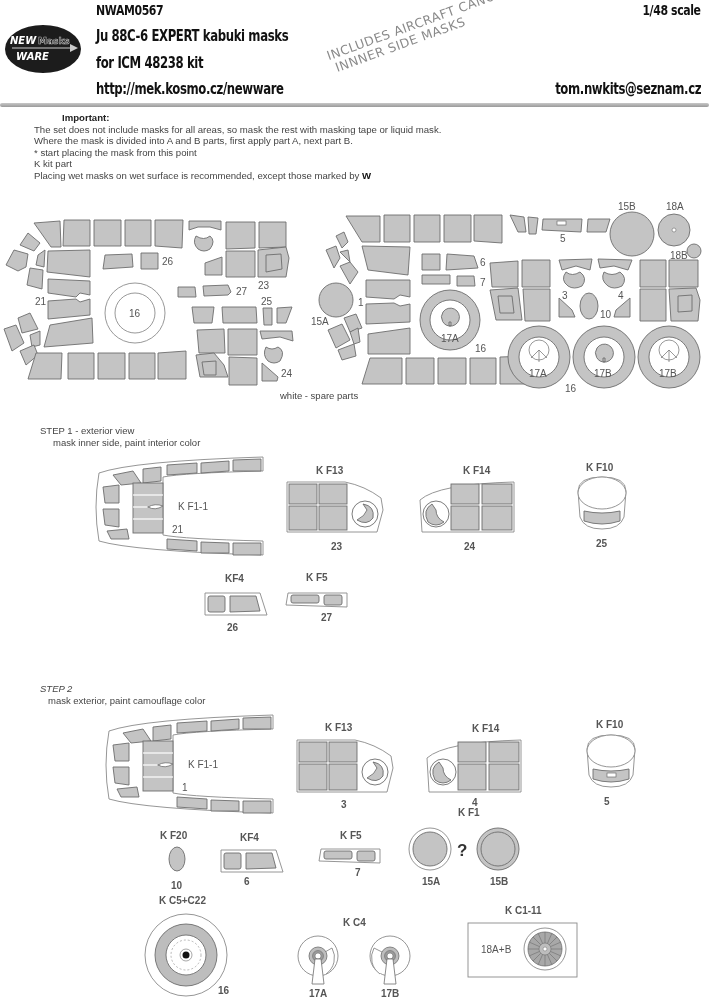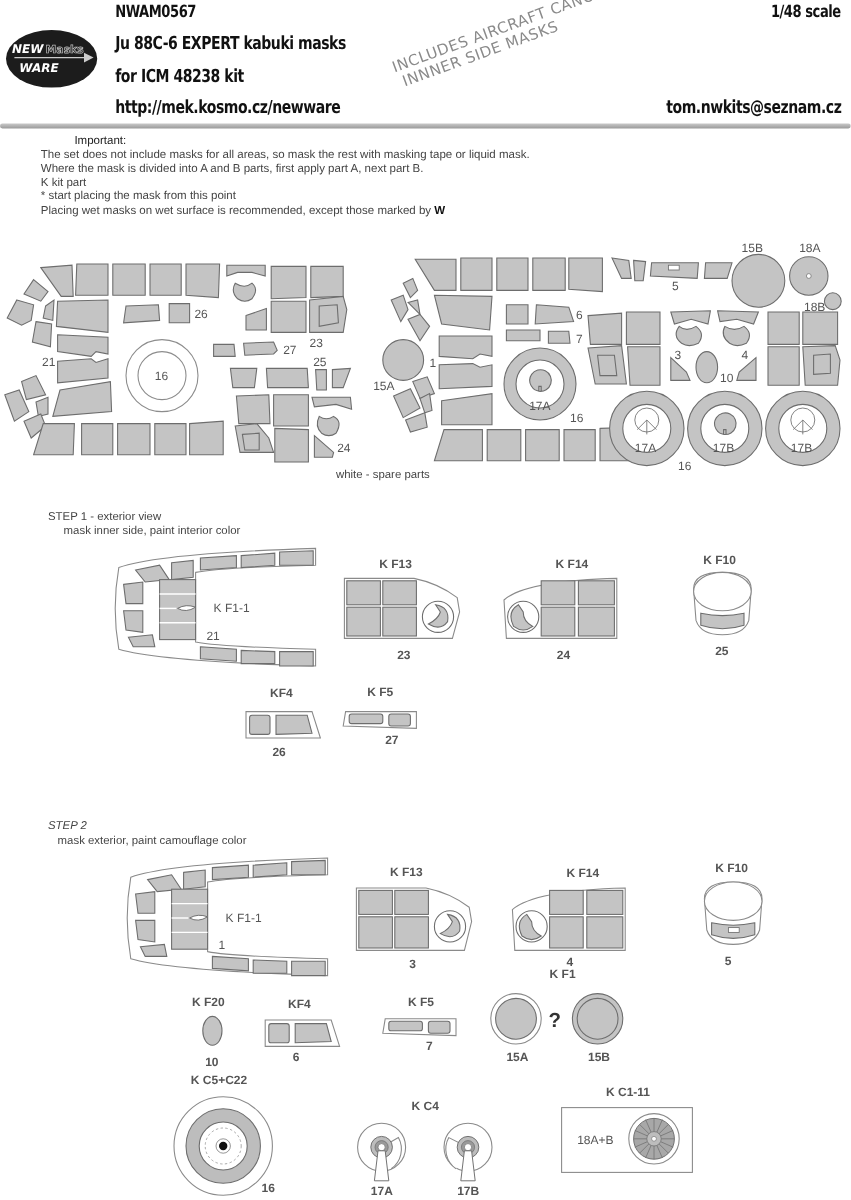--- a/index.html
+++ b/index.html
@@ -15,21 +15,21 @@
   .hdr-title { left: 96px; top: 27px; font-size: 15px; }
   .hdr-kit { left: 96px; top: 54px; font-size: 15px; }
   .hdr-url { left: 96px; top: 80px; font-size: 15px; }
   .hdr-scale { right: 8px; top: 2px; transform-origin: right center; }
   .hdr-email { right: 8px; top: 80px; font-size: 15px; transform-origin: right center; }
   .stamp { left: 325px; top: 50px; transform: rotate(-20deg); transform-origin: left top; color: #8a8a8a; font-family: "DejaVu Sans", sans-serif; font-size: 12.5px; line-height: 14px; letter-spacing: 0.5px; white-space: nowrap; }
   .rule { left: 0; top: 103px; width: 709px; height: 4px; background: linear-gradient(#c8c8c8, #9a9a9a); border-radius: 2px; }
 
   
   .notes { left: 34px; top: 112px; font-size: 9.6px; line-height: 11.6px; color: #444; }
-  .notes .nh { font-weight: normal; color: #222; padding-left: 28px; }
+  .notes .nh { font-weight: bold; color: #222; padding-left: 28px; }
   .notes .w { font-weight: bold; color: #111; }
 
   .caption { font-size: 9.5px; color: #444; line-height: 11.5px; white-space: nowrap; }
   .lbl { font-size: 10px; color: #555; white-space: nowrap; font-weight: bold; }
 
   svg { overflow: visible; }
   .m { fill: #c4c4c4; stroke: #6d6d6d; stroke-width: 0.9; }
   .o { fill: #ffffff; stroke: #8a8a8a; stroke-width: 0.9; }
   .ring { fill: none; stroke: #8c8c8c; stroke-width: 0.9; }
   svg text { font-family: "Liberation Sans", sans-serif; font-size: 10px; fill: #555; }
@@ -59,22 +59,22 @@
   <div>INCLUDES AIRCRAFT CANOPY</div>
   <div style="padding-left:4px">INNNER SIDE  MASKS</div>
 </div>
 
 <div class="abs rule"></div>
 
 <div class="abs notes">
   <div class="nh">Important:</div>
   <div>The set does not include masks for all areas, so mask the rest with masking tape or liquid mask.</div>
   <div>Where the mask is divided into A and B parts, first apply part A, next part B.</div>
+  <div>*  start placing the mask from this point</div>
   <div>K kit part</div>
-  <div>*  start placing the mask from this point</div>
   <div><span>Placing wet masks on wet surface is recommended, except those marked by </span><span class="w">W</span></div>
 </div>
 
 <div class="abs" style="left:0;top:205px;">
 <svg width="310" height="190" viewBox="0 0 310 190">
 
   <polygon class="m" points="34,18 60,16 61,42 51,42"></polygon>
   <polygon class="m" points="64,15 90,15 90,41 63,41"></polygon>
   <polygon class="m" points="94,15 121,15 121,41 94,41"></polygon>
   <polygon class="m" points="125,15 151,15 151,41 125,41"></polygon>

